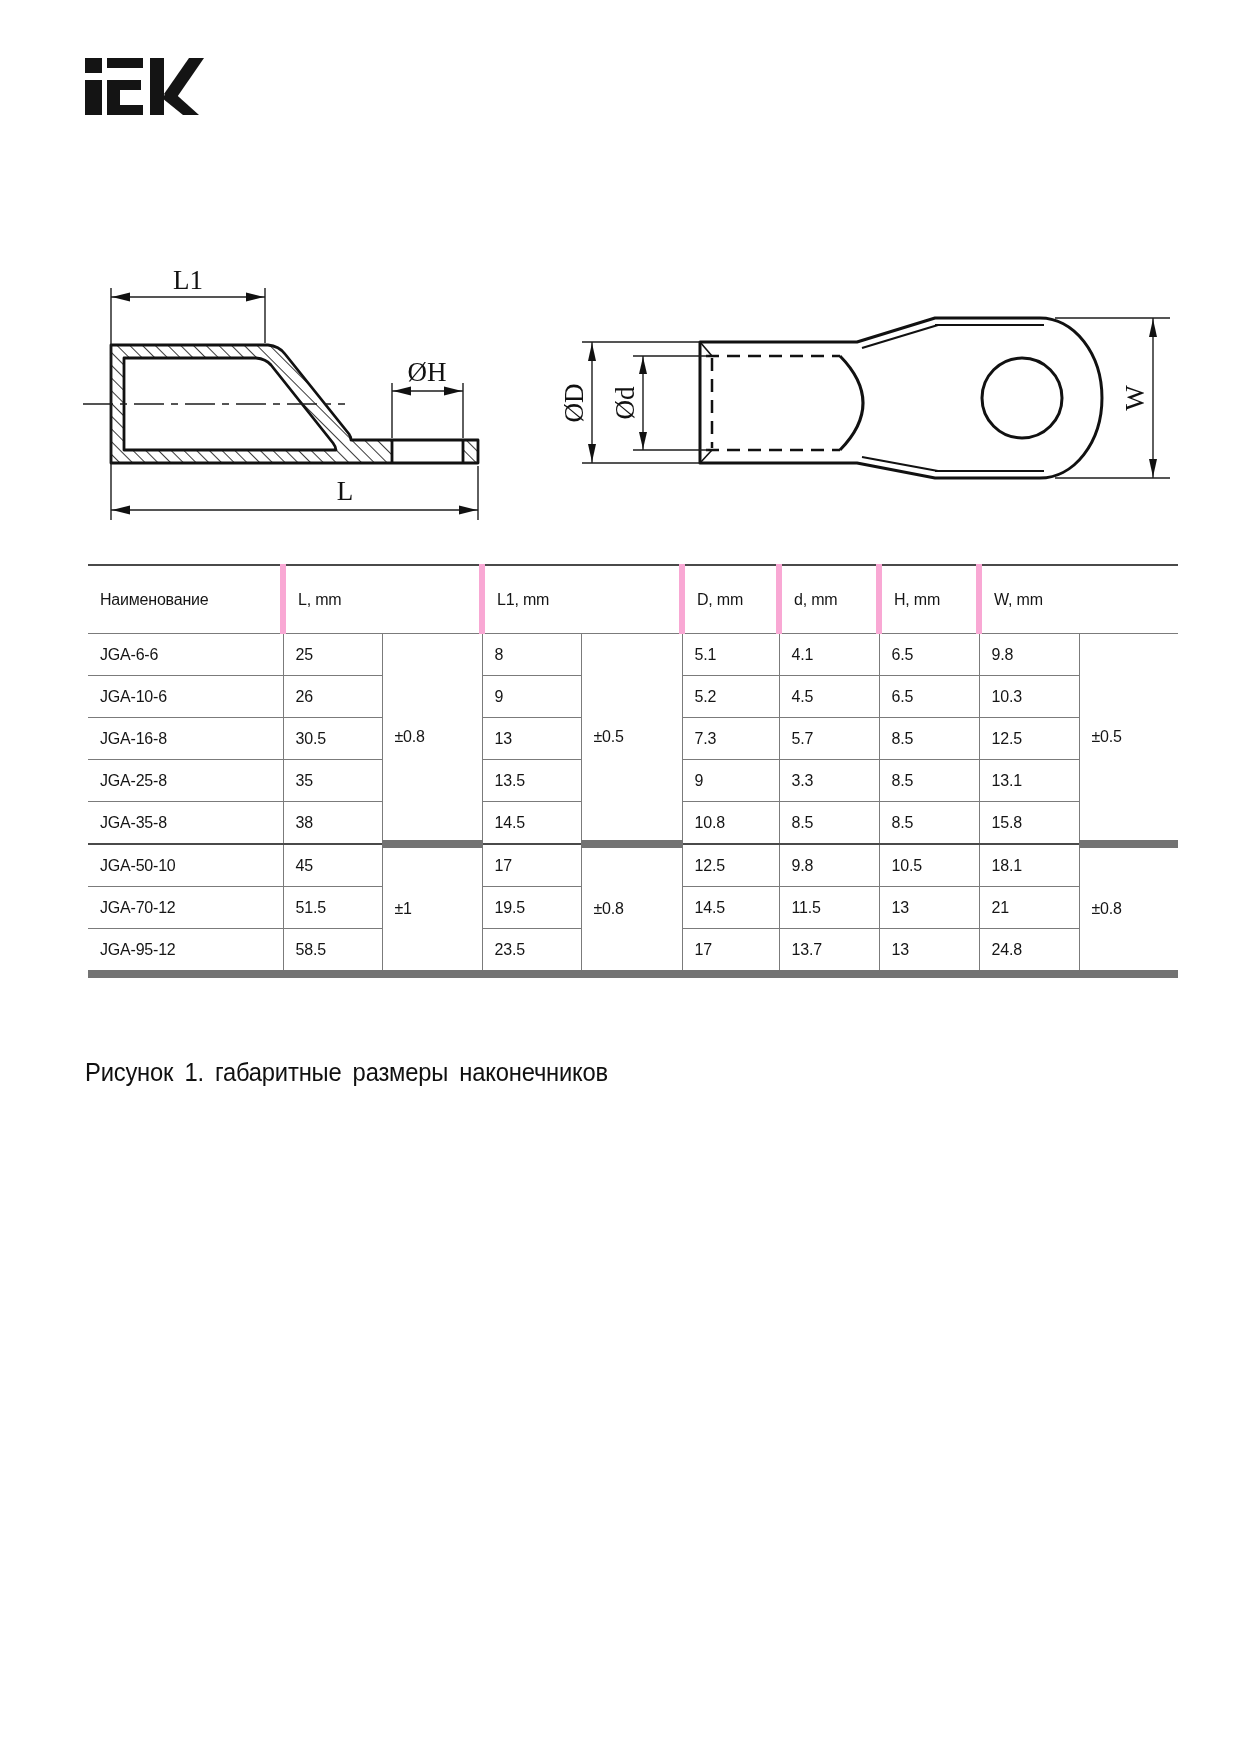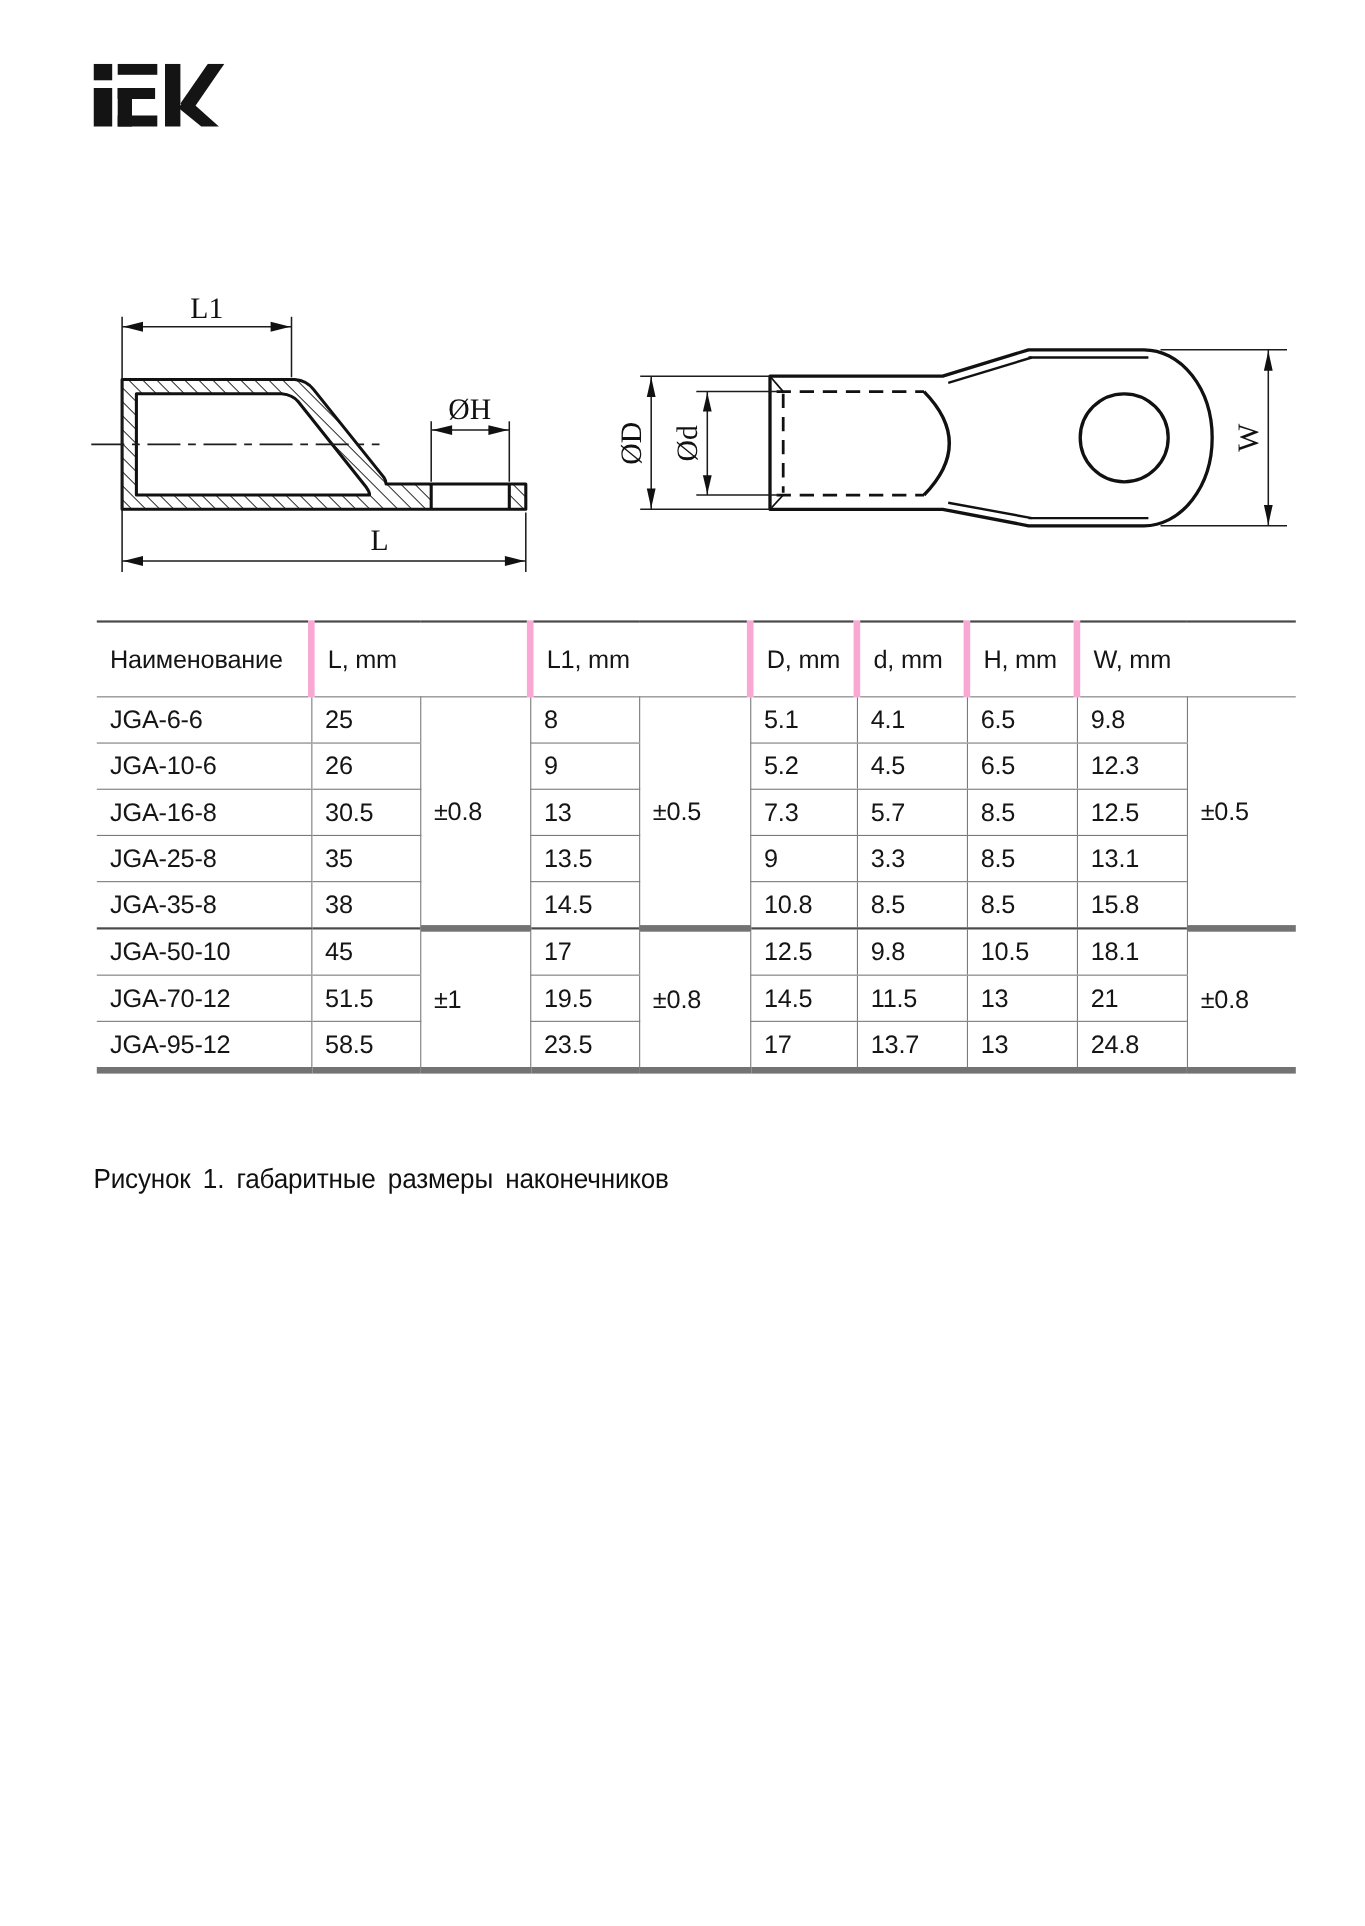--- a/index.html
+++ b/index.html
@@ -14,41 +14,41 @@
   #logo{position:absolute;left:85px;top:58px;}
   #drawings{position:absolute;left:0;top:0;}
   .dim-label{font-family:"Liberation Serif", serif;font-size:27px;fill:#111;}
   #table-wrap{
     position:absolute;left:88px;top:564px;width:1090px;
   }
   table.dims{
     border-collapse:collapse;
     table-layout:fixed;
     width:1090px;
-    font-size:23px;
+    font-size:16px;
     color:#151515;
   }
   table.dims th, table.dims td{
     font-weight:normal;
     text-align:left;
     vertical-align:middle;
     padding:0 0 0 12px;
     white-space:nowrap;
     letter-spacing:-0.2px;
   }
   table.dims thead th{
     height:67px;
     border-top:2px solid #4a4a4a;
     border-bottom:1px solid #7b7b7b;
   }
   table.dims thead th + th{border-left:6px solid #f9a8d4;}
   table.dims tbody td{height:41px;border-bottom:1px solid #7b7b7b;}
   table.dims tbody td + td{border-left:1px solid #7b7b7b;}
   table.dims tr.group-start td{border-top:2px solid #4a4a4a;}
-  table.dims tr.last td, table.dims td.to-bottom{border-bottom:6px solid #737373;}
+  table.dims tr.last td, table.dims td.to-bottom{border-bottom:8px solid #737373;}
   #caption{
     position:absolute;left:85px;top:1058px;
     font-size:25px;color:#101010;
     transform:scaleX(0.95);
     transform-origin:left top;
     word-spacing:5px;
     letter-spacing:-0.2px;
   }
 </style>
 </head>
@@ -203,21 +203,21 @@
         <td>9.8</td>
         <td rowspan="5" class="to-bottom">±0.5</td>
       </tr>
       <tr>
         <td>JGA-10-6</td>
         <td>26</td>
         <td>9</td>
         <td>5.2</td>
         <td>4.5</td>
         <td>6.5</td>
-        <td>12.3</td>
+        <td>10.3</td>
       </tr>
       <tr>
         <td>JGA-16-8</td>
         <td>30.5</td>
         <td>13</td>
         <td>7.3</td>
         <td>5.7</td>
         <td>8.5</td>
         <td>12.5</td>
       </tr>

